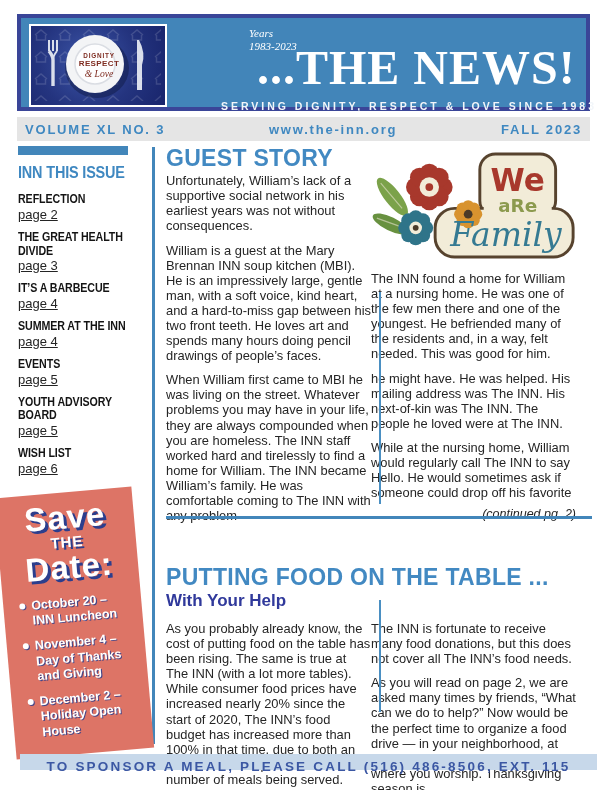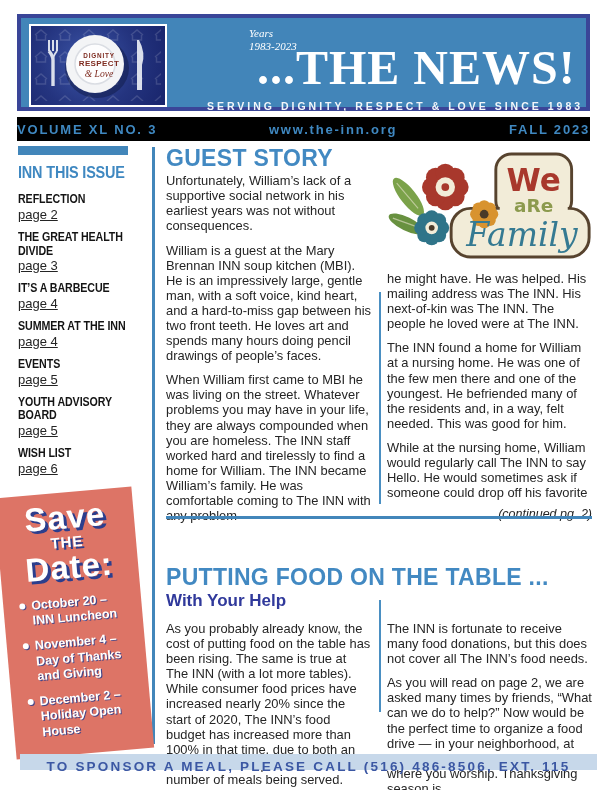--- a/index.html
+++ b/index.html
@@ -17,26 +17,26 @@
               color:#7e2b20;transform:scale(.8);transform-origin:50% 0;line-height:1.15;}
   .plate-l1{font-size:8px;letter-spacing:1px;font-weight:700;}
   .plate-l2{font-size:10px;font-weight:800;letter-spacing:.5px;}
   .plate-l3{font-size:12px;font-style:italic;font-family:"Liberation Serif",serif;}
   .anniv{position:absolute;left:154px;top:6px;width:124px;height:84px;}
   .years{position:absolute;left:228px;top:9px;color:#ffffff;font-style:italic;
          font-family:"Liberation Serif",serif;font-size:11px;line-height:1.15;}
   .mast-title{position:absolute;left:236px;top:26px;margin:0;color:#ffffff;
               font-family:Liberation Serif, serif;font-weight:700;font-size:48px;
               letter-spacing:1px;line-height:1;white-space:nowrap;}
-  .tagline{position:absolute;left:172px;top:82px;width:404px;text-align:center;
+  .tagline{position:absolute;left:172px;top:82px;width:404px;text-align:right;
            color:#f2f6fa;font-size:10.5px;font-weight:700;letter-spacing:3px;white-space:nowrap;}
 
   
-  .issue-bar{position:absolute;left:17px;top:117px;width:573px;height:24px;background:#000000;
-             display:flex;justify-content:space-between;align-items:center;padding:0 0;
+  .issue-bar{position:absolute;left:17px;top:117px;width:573px;height:24px;background:#e5e5e5;
+             display:flex;justify-content:space-between;align-items:center;padding:0 8px;
              box-sizing:border-box;color:#3f88c1;font-weight:800;font-size:13px;letter-spacing:1.8px;}
 
   
   .sidebar{position:absolute;left:18px;top:146px;width:136px;}
   .sidebar-rule{width:110px;height:9px;background:#4286ba;margin-bottom:8px;}
   .toc-heading{margin:0 0 9px 0;color:#3f88c1;font-size:17px;font-weight:800;
                width:158px;transform:scaleX(.85);transform-origin:0 50%;letter-spacing:-.2px;white-space:nowrap;}
   .toc-title{font-weight:800;font-size:13px;line-height:1.06;color:#141414;
              width:158px;transform:scaleX(.82);transform-origin:0 0;letter-spacing:-.1px;}
   .toc-page{font-size:13px;color:#242424;margin:1px 0 8px 0;text-decoration:underline;}
@@ -56,21 +56,21 @@
                line-height:1.22;margin-bottom:10px;text-shadow:1px 1px 0 rgba(44,62,141,.85);}
   .std-dot{position:absolute;left:0;top:4px;width:6px;height:6px;border-radius:50%;background:#fff;
            box-shadow:1px 1px 0 rgba(44,62,141,.85);}
 
   
   .section{position:absolute;left:166px;width:426px;}
   #guest{top:146px;}
   #food{top:524px;margin-top:41px;}
   .section-heading{margin:0 0 3px 0;color:#4289c2;font-size:23px;font-weight:800;letter-spacing:.3px;line-height:1.05;}
   .section-sub{margin:0 0 11px 0;color:#30399b;font-size:17px;font-weight:800;line-height:1.05;}
-  .cols{display:flex;gap:16px;}
+  .cols{display:flex;}
   .col{width:205px;}
   .col p{margin:0 0 9px 0;font-size:12.9px;line-height:1.17;color:#252525;}
   .continued{font-style:italic;text-align:right;font-size:12.5px;color:#252525;margin-top:-2px;}
   .we-graphic{display:block;margin:2px 0 8px 0;}
   .col-divider{position:absolute;width:2px;background:#4a8fc2;}
   #guest-col-div{left:379px;top:292px;height:212px;}
   #food-col-div{left:379px;top:600px;height:112px;}
   .section-divider{position:absolute;left:166px;top:516px;width:426px;height:3px;background:#4286ba;}
 
   
@@ -244,22 +244,22 @@
               <circle cx="-8.5" cy="0" r="6"></circle>
               <circle cx="-6" cy="-6" r="6"></circle>
             <circle cx="0" cy="-8.5" r="6"></circle>
               <circle cx="6" cy="-6" r="6"></circle>
             <circle cx="0" cy="0" r="4.5" fill="#4a3a28"></circle>
           </g>
           <text x="151" y="44" font-size="32" font-weight="bold" text-anchor="middle" font-family="DejaVu Sans, sans-serif" fill="#a8382c">We</text>
           <text x="151" y="66" font-size="19" font-weight="bold" text-anchor="middle" font-family="DejaVu Sans, sans-serif" fill="#8c9a4e">aRe</text>
           <text x="139" y="101" font-size="34" font-style="italic" text-anchor="middle" font-family="DejaVu Serif, serif" fill="#357a92">Family</text>
         </svg>
+        <p>The INN found a home for William at a nursing home. He was one of the few men there and one of the youngest. He befriended many of the residents and, in a way, felt needed. This was good for him.</p>
         <p>he might have. He was helped. His mailing address was The INN. His next-of-kin was The INN. The people he loved were at The INN.</p>
-        <p>The INN found a home for William at a nursing home. He was one of the few men there and one of the youngest. He befriended many of the residents and, in a way, felt needed. This was good for him.</p>
         <p>While at the nursing home, William would regularly call The INN to say Hello. He would sometimes ask if someone could drop off his favorite</p>
         <div class="continued">(continued pg. 2)</div>
       </div>
     </div>
   </section>
 
   <div class="col-divider" id="guest-col-div"></div>
   <div class="section-divider"></div>
 
   <section class="section" id="food">

